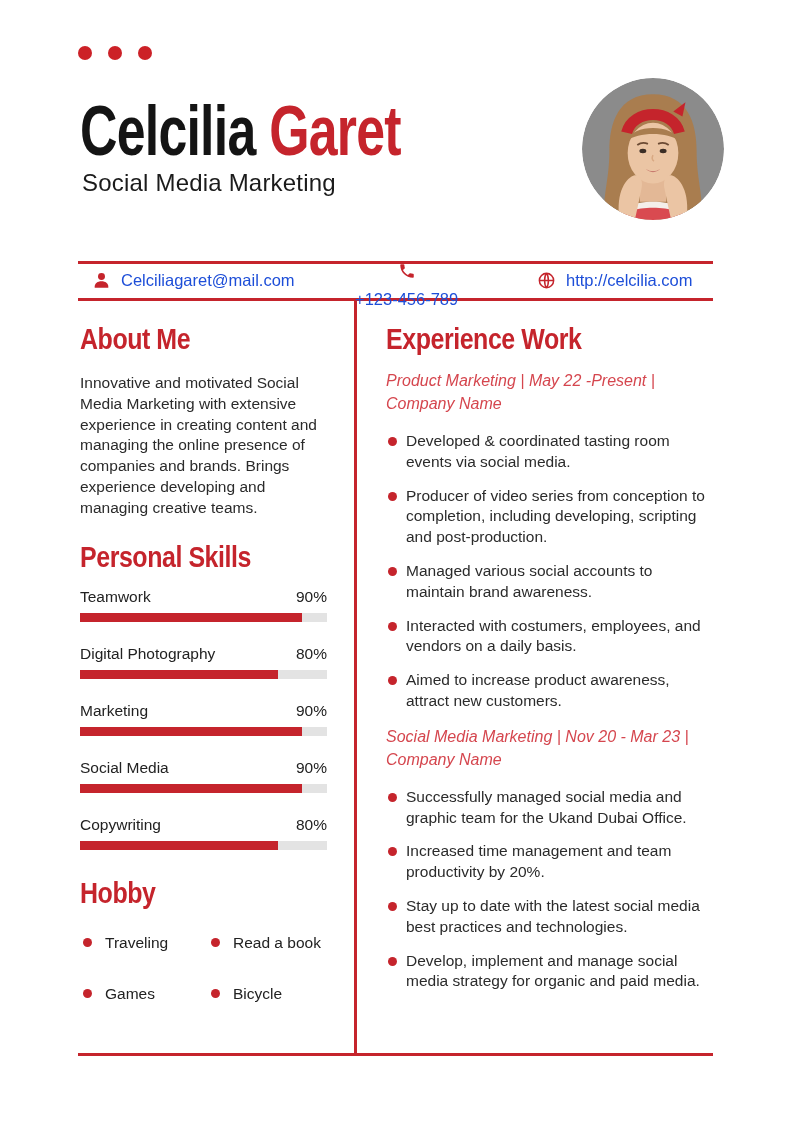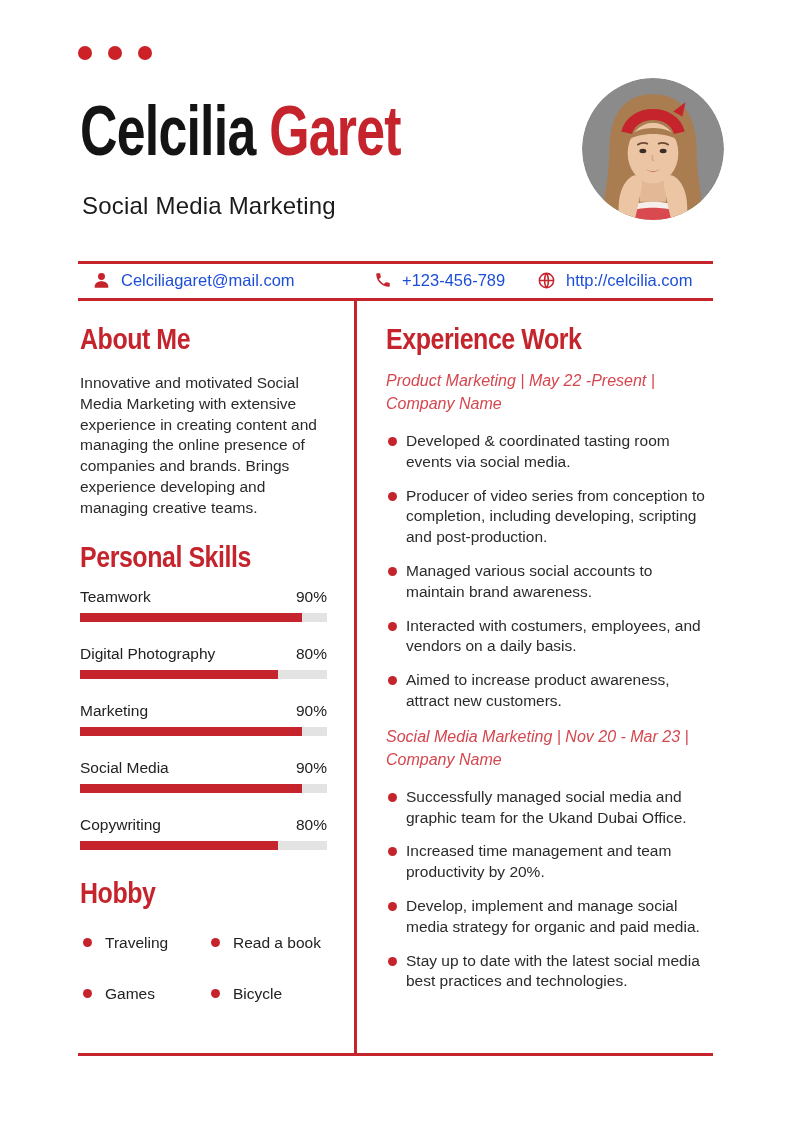--- a/index.html
+++ b/index.html
@@ -19,40 +19,40 @@
   .dots{position:absolute;left:78px;top:46px;display:flex;gap:16px;}
   .dot{width:14px;height:14px;border-radius:50%;background:#CC2127;}
   
   .name{
     position:absolute;left:80px;top:96px;margin:0;line-height:1;
     font-size:70px;font-weight:bold;letter-spacing:-1px;color:#141414;
     transform:scaleX(0.74);transform-origin:0 50%;white-space:nowrap;
   }
   .name .accent{color:var(--red);}
   .subtitle{
-    position:absolute;left:82px;top:192px;font-size:24px;color:#1b1b1b;
+    position:absolute;left:82px;top:169px;font-size:24px;color:#1b1b1b;
     letter-spacing:0.2px;
   }
   .photo{
     position:absolute;left:582px;top:78px;width:142px;height:142px;
     border-radius:50%;overflow:hidden;
   }
   
   .rule{position:absolute;background:var(--red);}
   .rule-contact-top{left:78px;top:261px;width:635px;height:3px;}
   .rule-contact-bottom{left:78px;top:298px;width:635px;height:3px;}
   .rule-bottom{left:78px;top:1053px;width:635px;height:2.5px;}
   .rule-vertical{left:354px;top:301px;width:2.5px;height:752px;}
   .contact-item{
     position:absolute;top:262px;height:36px;display:flex;align-items:center;gap:10px;
     font-size:16.5px;color:#1d4ed8;
   }
   .contact-item svg{flex:none;display:block;}
   .ci-email{left:92px;}
-  .ci-phone{left:374px;}
+  .ci-phone{left:355px;flex-direction:column;}
   .ci-web{left:537px;text-align:right;}
   
   h2{
     margin:0;font-size:29px;line-height:34px;font-weight:bold;color:var(--red);
     letter-spacing:-0.5px;transform:scaleX(0.86);transform-origin:0 50%;white-space:nowrap;
   }
   
   .left-col{position:absolute;left:80px;top:322px;width:247px;}
   .right-col{position:absolute;left:386px;top:322px;width:326px;}
   .about-heading{margin-bottom:17px;}
@@ -265,24 +265,24 @@
           <div class="bullet">
           <span class="b-dot"></span>
           <span class="b-text">Successfully managed social media and graphic team for the Ukand Dubai Office.</span>
         </div>
           <div class="bullet">
           <span class="b-dot"></span>
           <span class="b-text">Increased time management and team productivity by 20%.</span>
         </div>
           <div class="bullet">
           <span class="b-dot"></span>
+          <span class="b-text">Stay up to date with the latest social media best practices and technologies.</span>
+        </div>
+          <div class="bullet">
+          <span class="b-dot"></span>
           <span class="b-text">Develop, implement and manage social media strategy for organic and paid media.</span>
         </div>
-          <div class="bullet">
-          <span class="b-dot"></span>
-          <span class="b-text">Stay up to date with the latest social media best practices and technologies.</span>
-        </div>
         </div>
     </section>
 
   </div>
 
 </div>
 
 </body></html>

